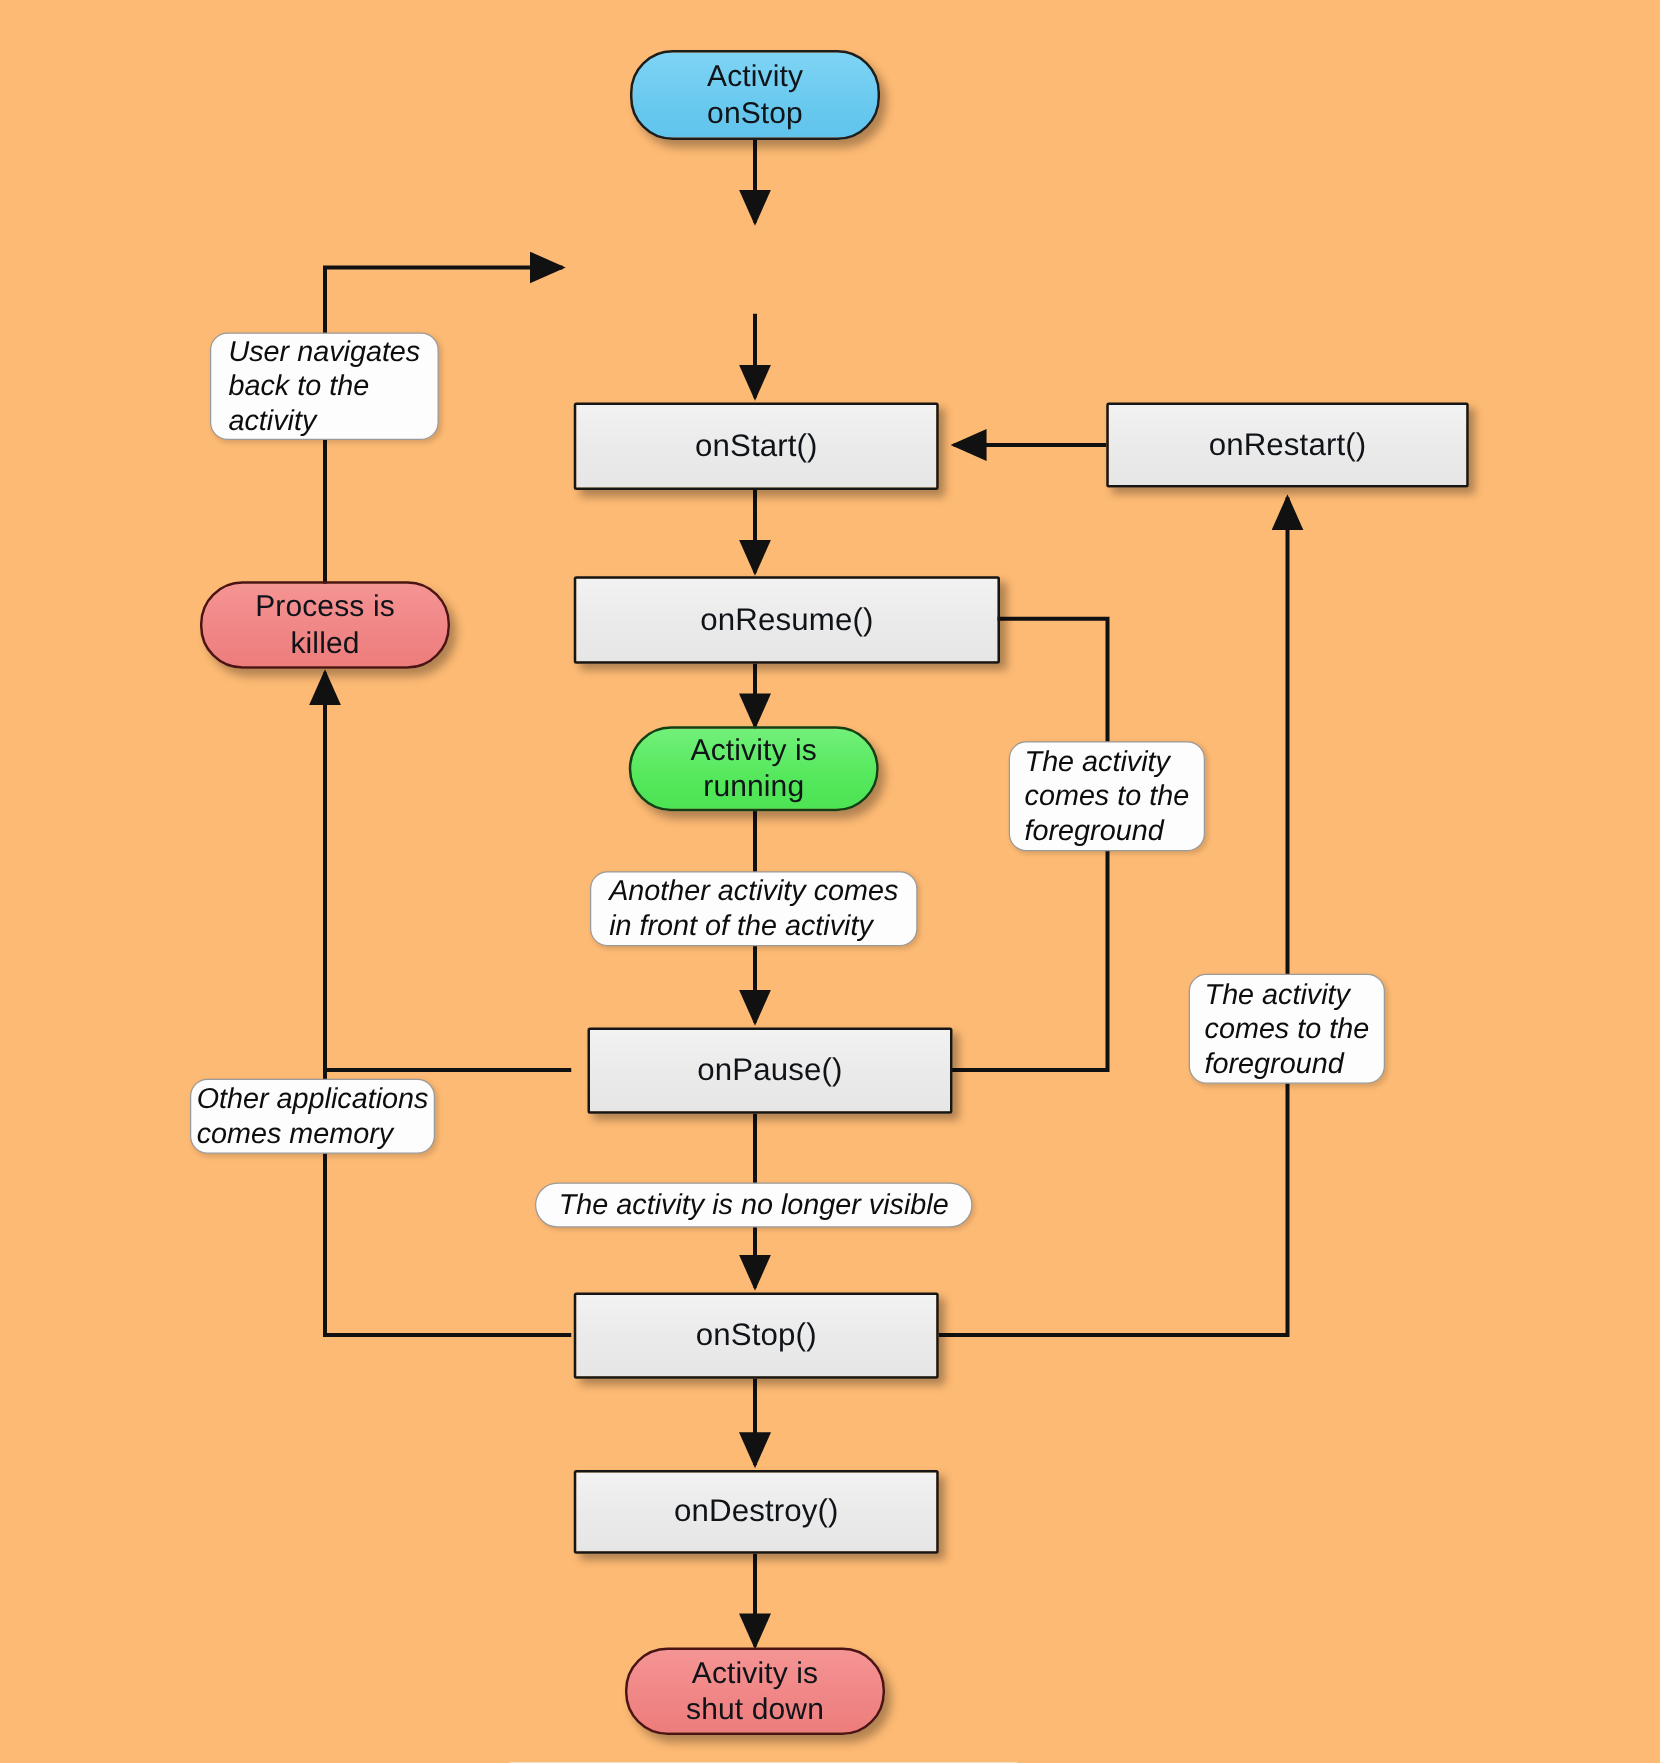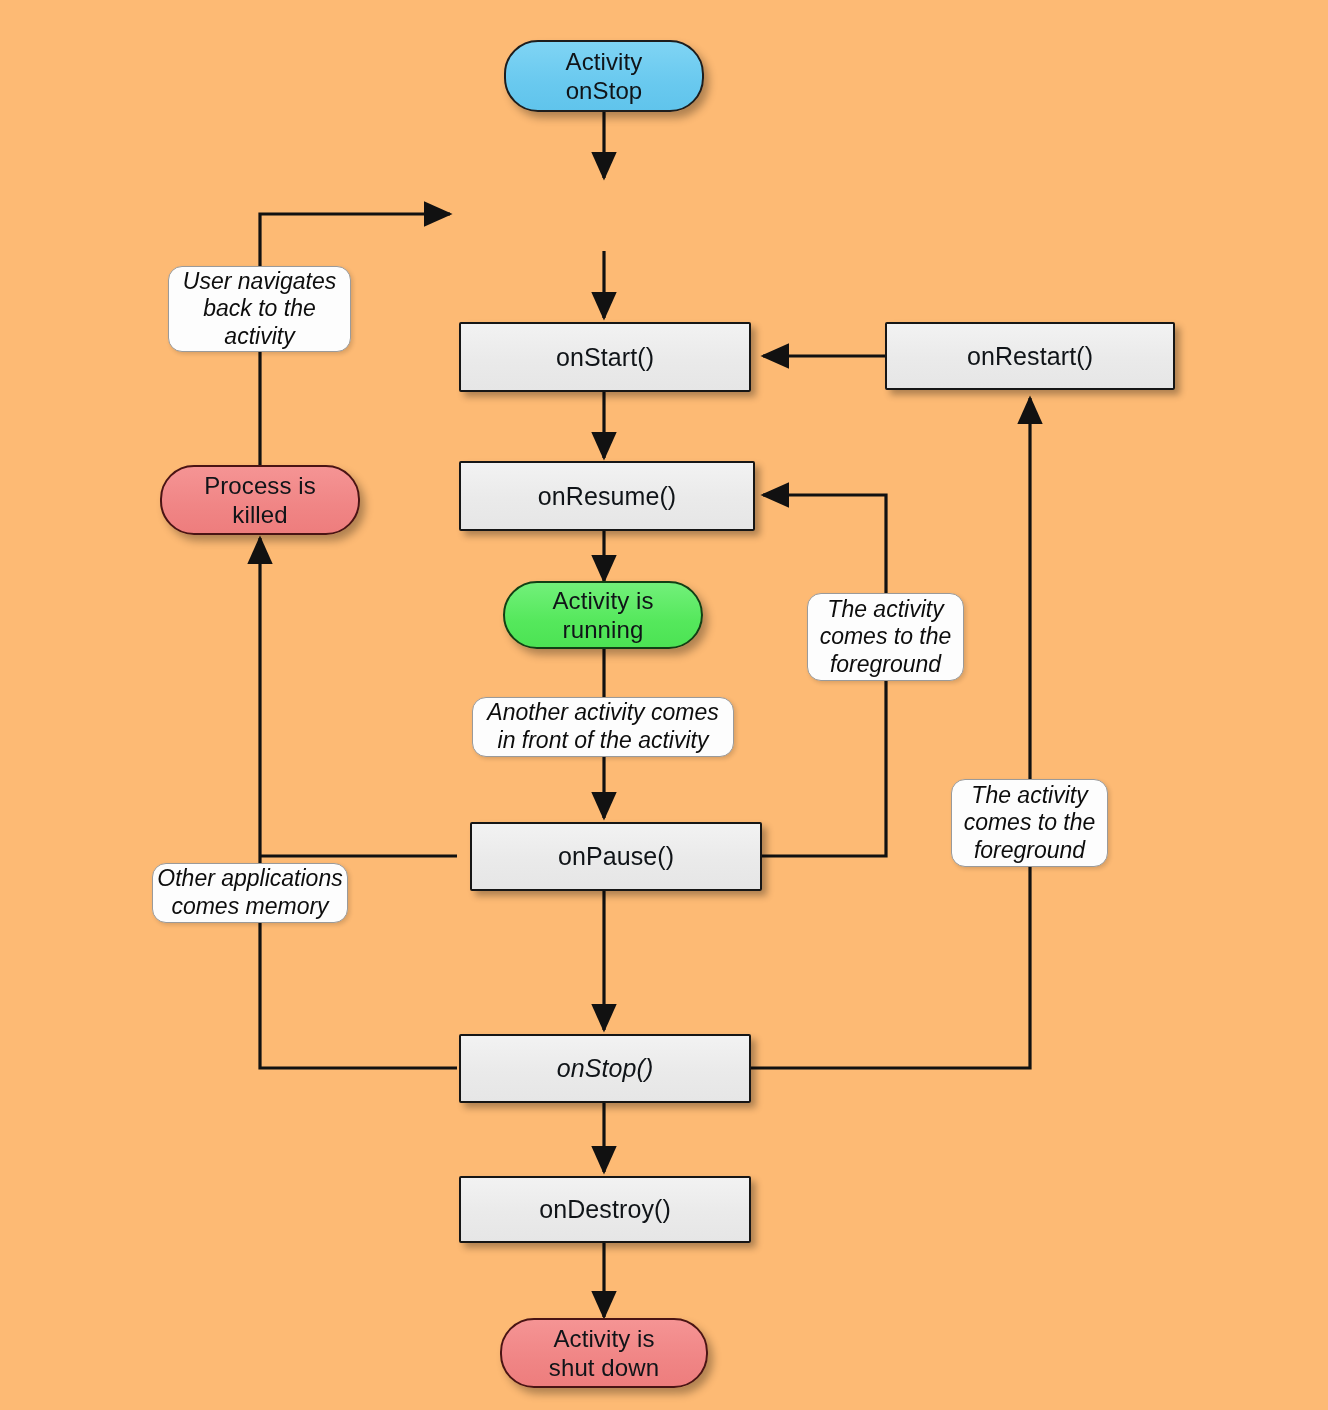--- a/index.html
+++ b/index.html
@@ -68,21 +68,21 @@
     border-color: #4a1414;
   }
 
   
   .label {
     position: absolute;
     box-sizing: border-box;
     display: flex;
     align-items: center;
     justify-content: center;
-    text-align: center;
+    text-align: left;
     background: #fdfdfd;
     border: 1.6px solid #9a9a9a;
     border-radius: 14px;
     font-style: italic;
     font-size: 23px;
     line-height: 1.2;
     color: #0d0d0d;
     box-shadow: 2px 2px 4px rgba(0,0,0,0.14);
     z-index: 4;
     padding: 2px 10px;
@@ -146,36 +146,36 @@
 
 
   <div class="node box" style="left:459px; top:322px; width:292px; height:70px;">
     <span>onStart()</span>
   </div>
 
   <div class="node box" style="left:885px; top:322px; width:290px; height:68px;align-items:center;">
     <span>onRestart()</span>
   </div>
 
-  <div class="node box" style="left:459px; top:461px; width:296px; height:70px;">
+  <div class="node box" style="left:459px; top:461px; width:341px; height:70px;">
     <span>onResume()</span>
   </div>
 
   <div class="node pill green" style="left:503px; top:581px; width:200px; height:68px;">
     <div>
       <div>Activity is</div>
       <div>running</div>
     </div>
   </div>
 
   <div class="node box" style="left:470px; top:822px; width:292px; height:69px;">
     <span>onPause()</span>
   </div>
 
-  <div class="node box" style="left:459px; top:1034px; width:292px; height:69px;font-style:italic;">
+  <div class="node box" style="left:459px; top:1034px; width:292px; height:69px;">
     <span>onStop()</span>
   </div>
 
   <div class="node box" style="left:459px; top:1176px; width:292px; height:67px;">
     <span>onDestroy()</span>
   </div>
 
   <div class="node pill red" style="left:160px; top:465px; width:200px; height:70px;">
     <div>
       <div>Process is</div>
@@ -221,14 +221,17 @@
     </div>
   </div>
 
   <div class="label" style="left:152px; top:863px; width:196px; height:60px;">
     <div>
       <div class="nowrap">Other applications</div>
       <div class="nowrap">comes memory</div>
     </div>
   </div>
 
+  <div class="label stadium" style="left:428px; top:946px; width:350px; height:36px;">
+    <span class="nowrap">The activity is no longer visible</span>
+  </div>
 
 </div>
 
 </body></html>

